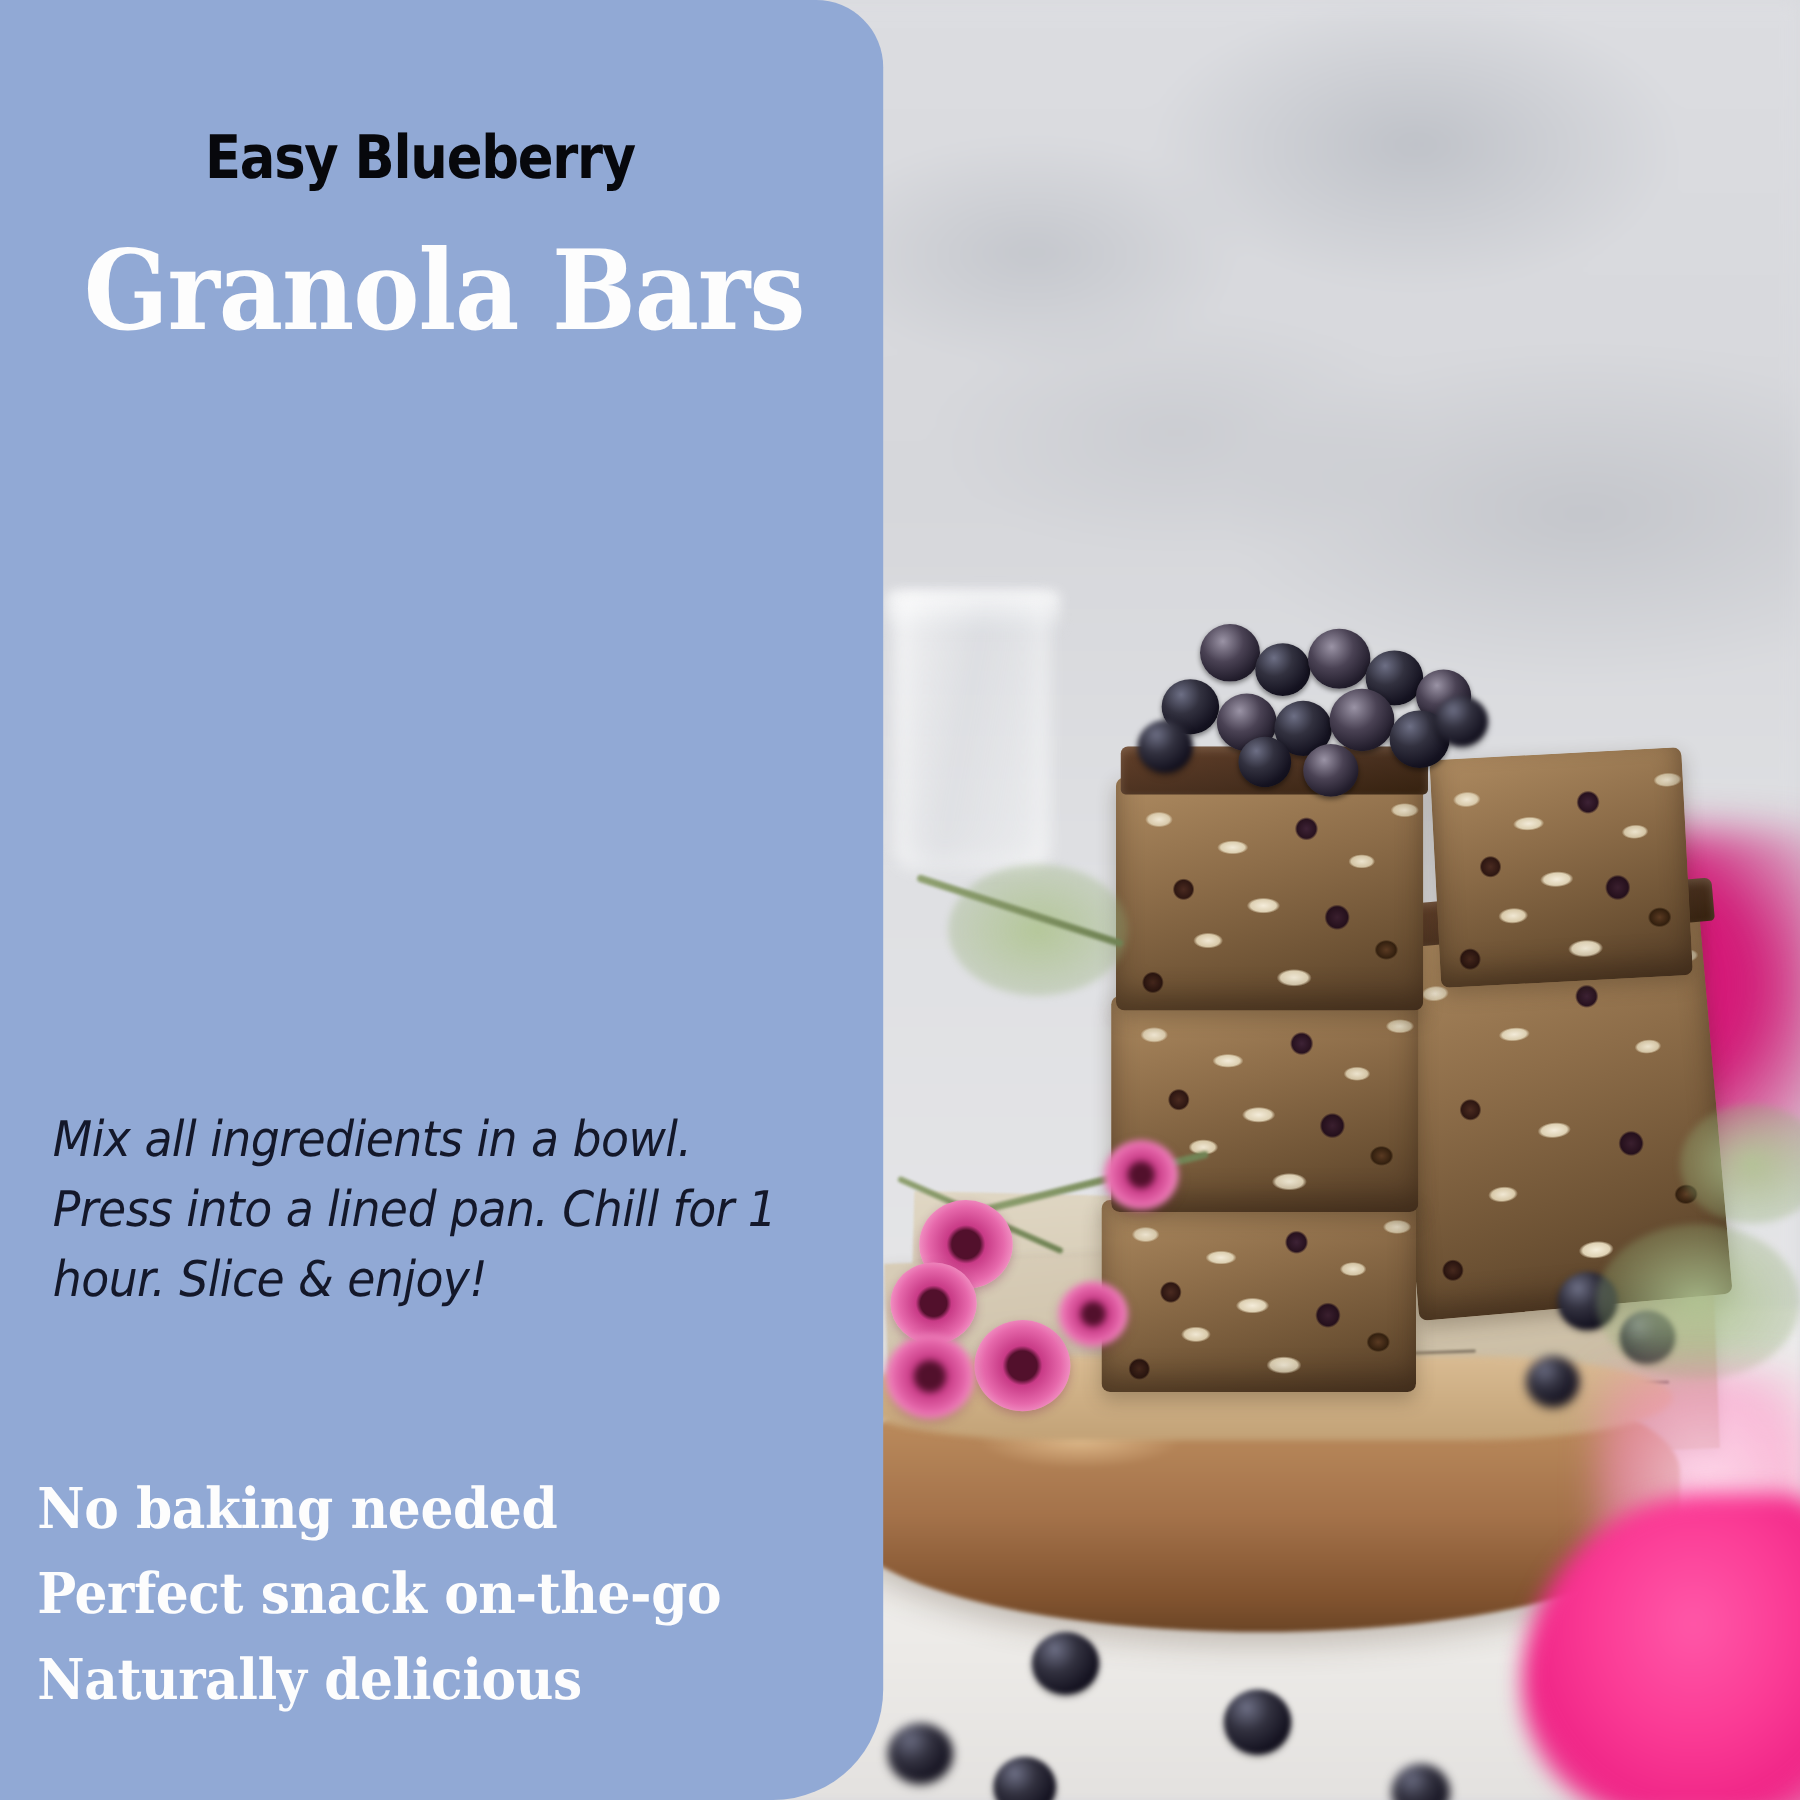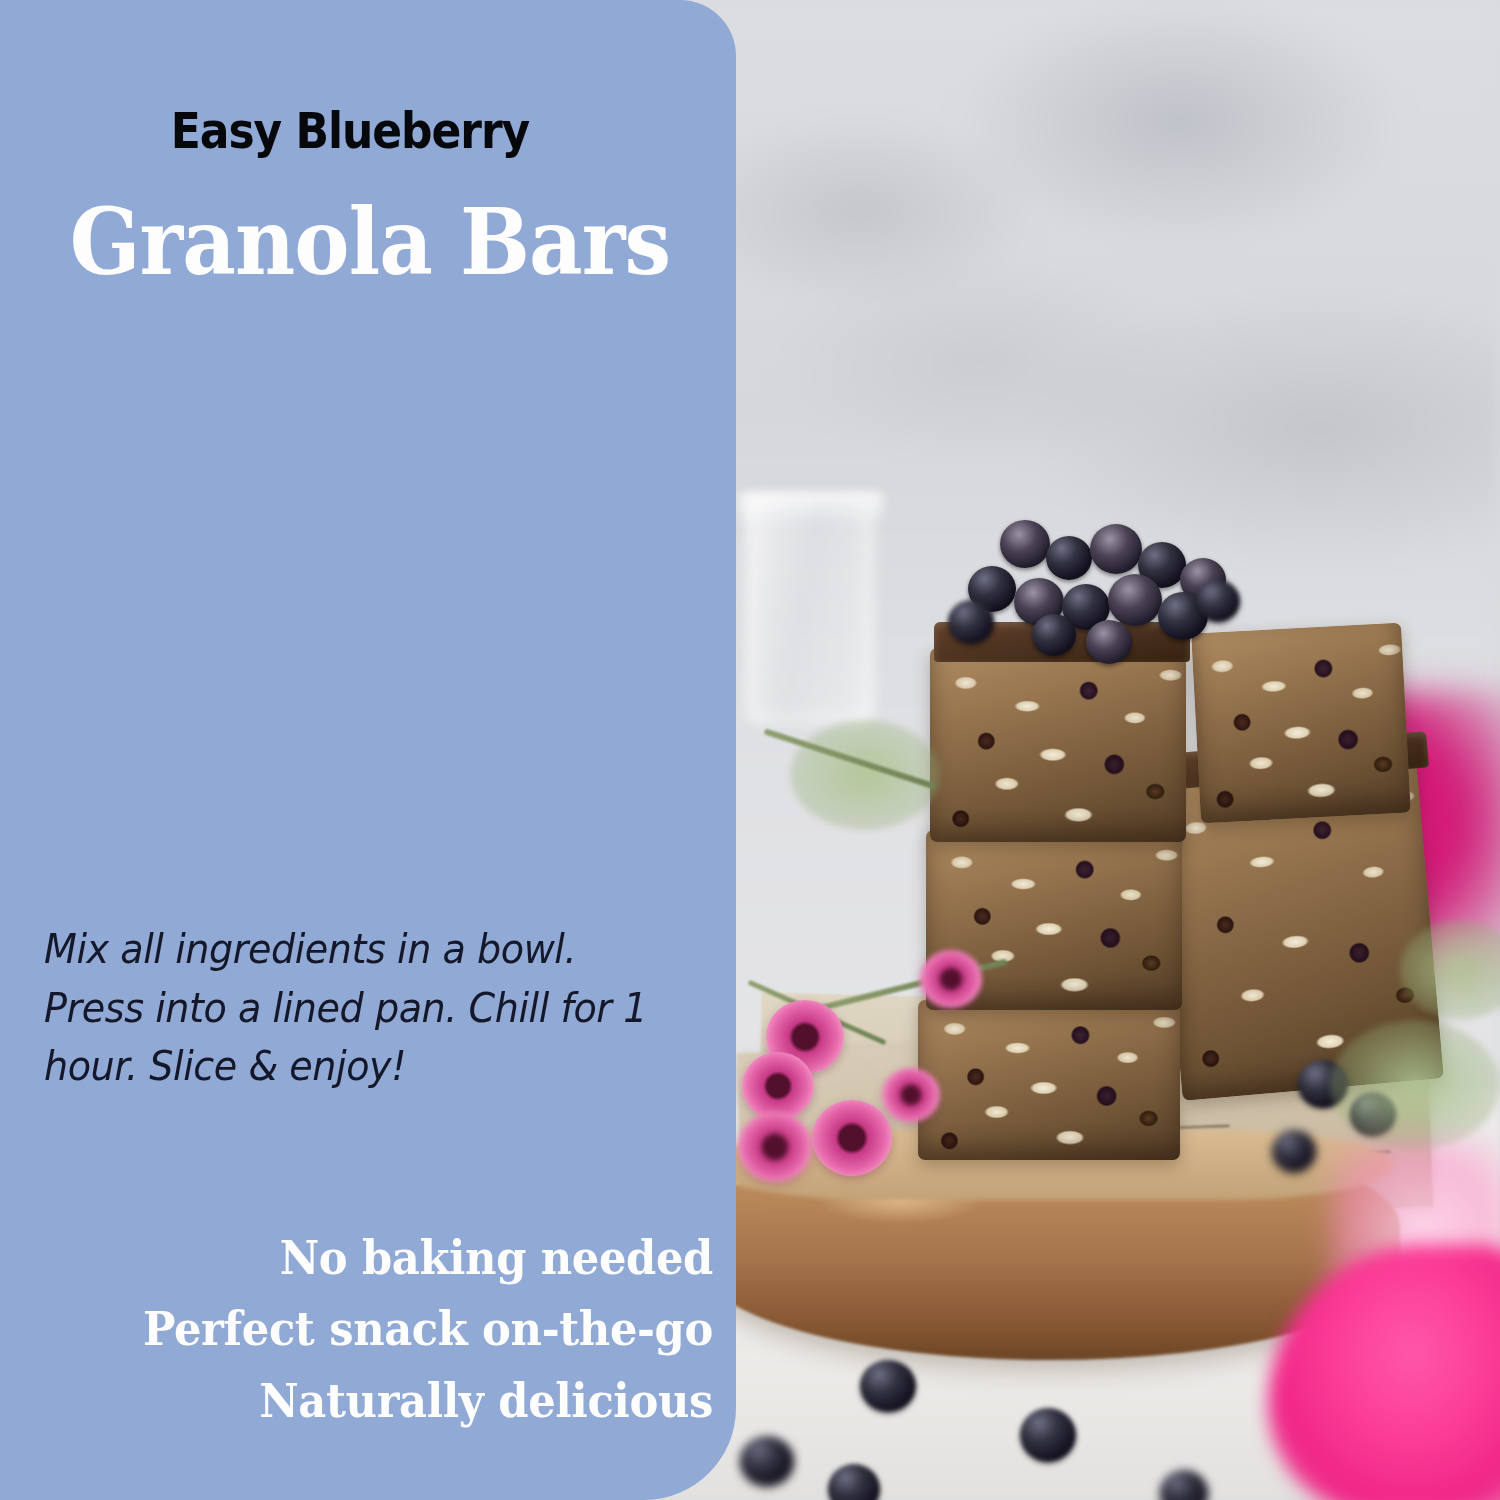--- a/index.html
+++ b/index.html
@@ -228,22 +228,22 @@
     font-family: "DejaVu Sans", sans-serif;
     font-style: italic;
     font-size: 41px;
     line-height: 1.43;
     letter-spacing: -.5px;
     color: #14182a;
     transform: scaleX(.93);
     transform-origin: left center;
   }
   #taglines {
-    position: absolute; left: 16px; top: 1222px; width: 726px;
-    text-align: right;
+    position: absolute; left: 2px; top: 1222px; width: 726px;
+    text-align: left;
   }
   #taglines div {
     font-family: "DejaVu Serif", serif;
     font-weight: bold;
     font-size: 47px;
     line-height: 1.52;
     color: #fdfdfd;
     letter-spacing: -.4px;
     transform: scaleX(.92);
   }

